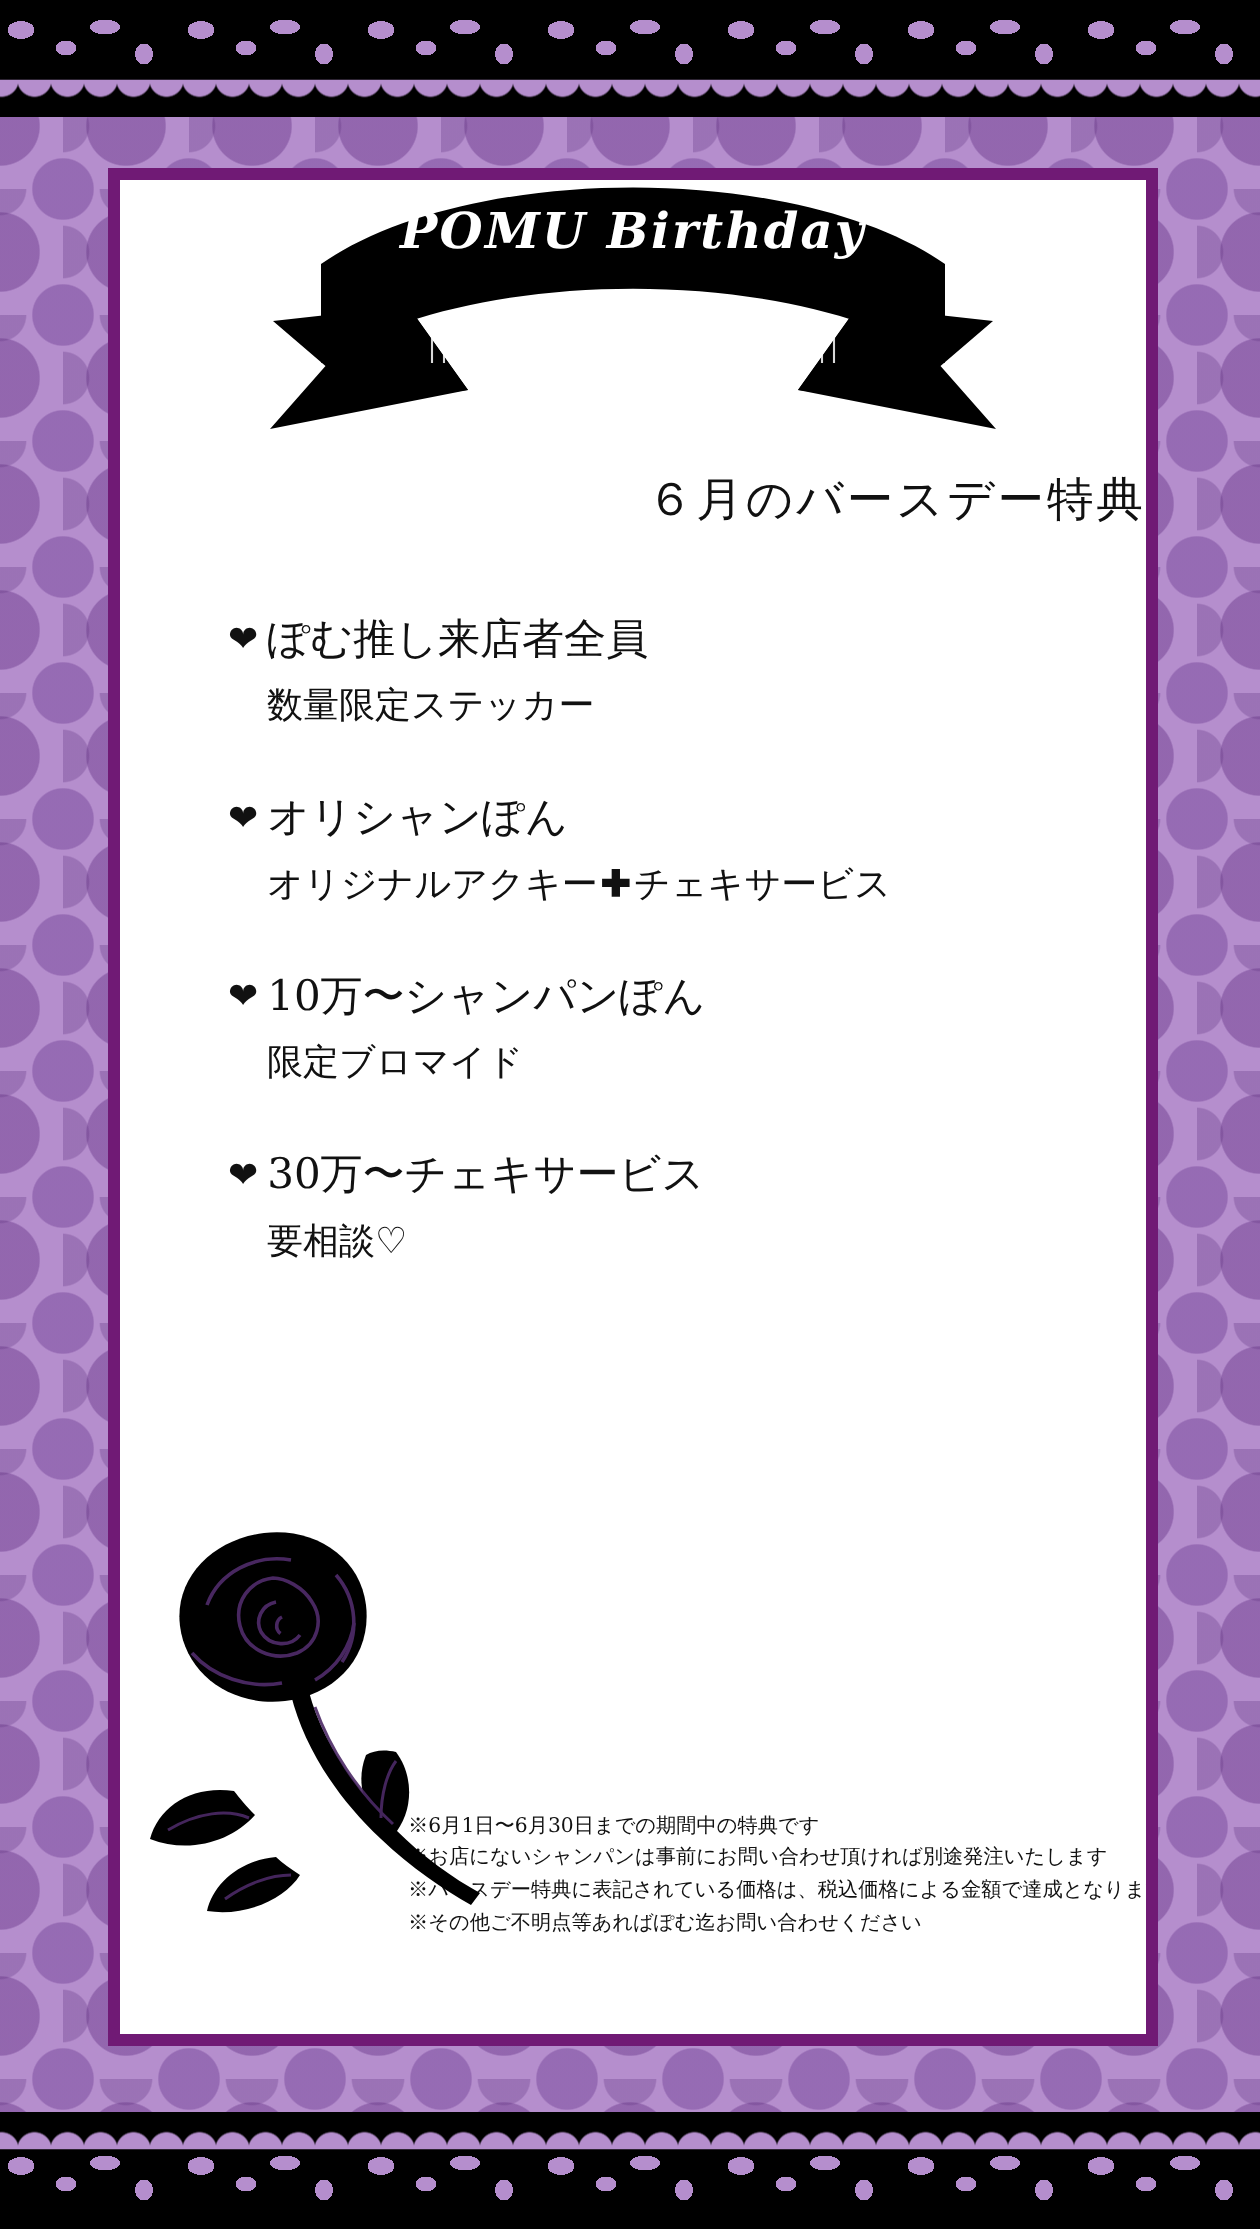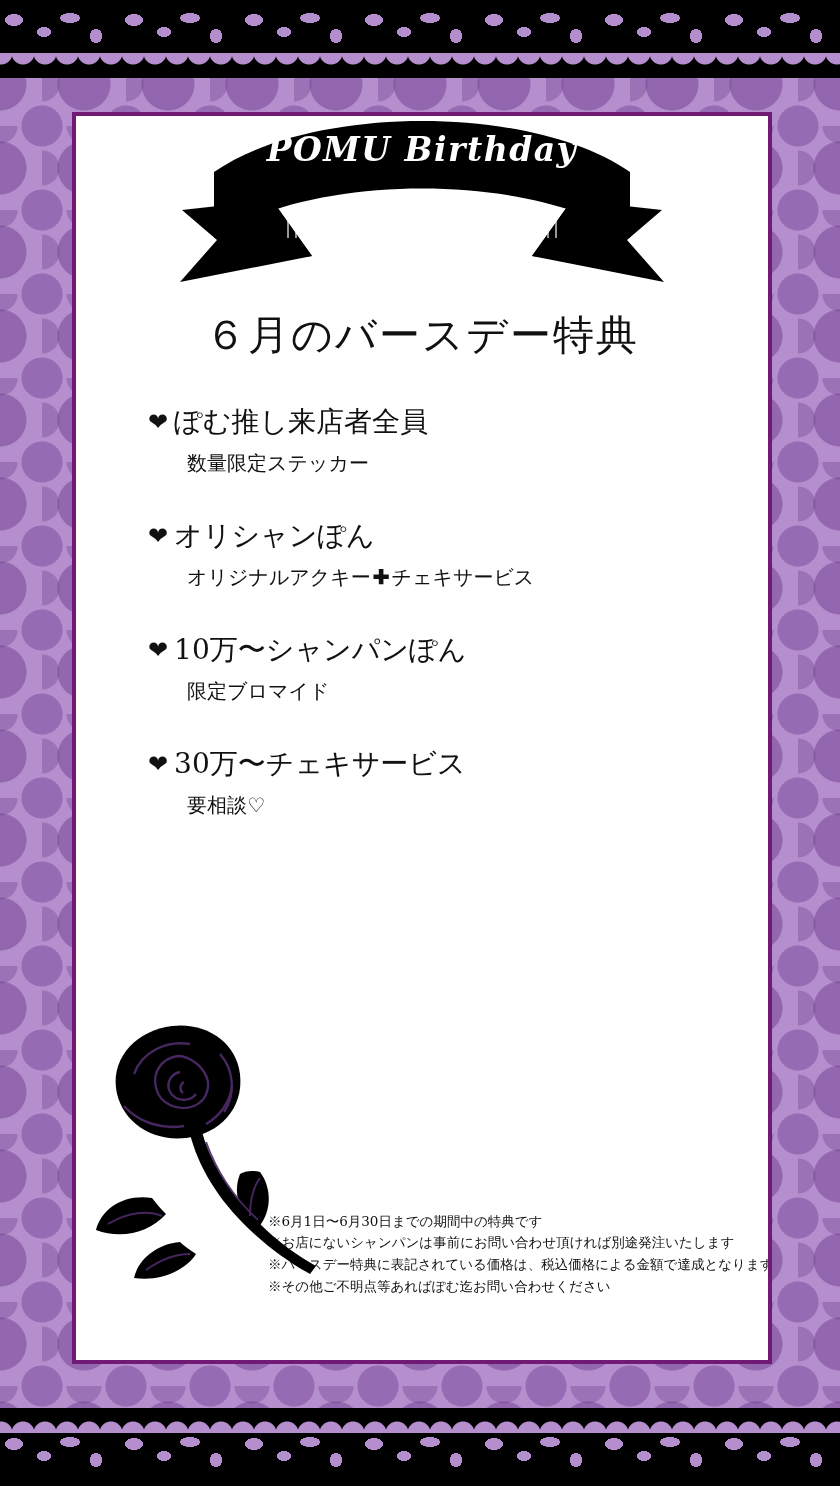--- a/index.html
+++ b/index.html
@@ -79,21 +79,21 @@
   .lace-bottom .lace-edge { top: -1px; transform: scaleY(-1); }
 
   
   .card {
     position: absolute;
     left: 72px;
     top: 112px;
     width: 700px;
     height: 1252px;
     background: #ffffff;
-    border: 4px solid #701a75;
+    border: 8px solid #701a75;
     box-sizing: border-box;
     overflow: hidden;
   }
 
   
   .banner-wrap {
     position: absolute;
     left: 50%;
     top: -6px;
     transform: translateX(-50%);
@@ -115,22 +115,22 @@
     letter-spacing: 1.5px;
     font-style: italic;
   }
 
   
   .headline {
     position: absolute;
     top: 192px;
     left: 0;
     width: 100%;
-    text-align: center;
-    font-size: 41px;
+    text-align: right;
+    font-size: 31px;
     color: #111;
     letter-spacing: 2px;
     font-family: "DejaVu Serif", "Liberation Serif", serif;
   }
 
   
   .benefits {
     position: absolute;
     top: 288px;
     left: 72px;
@@ -146,24 +146,24 @@
     white-space: nowrap;
     font-family: "DejaVu Serif", "Liberation Serif", serif;
   }
   .heart {
     display: inline-block;
     margin-right: 6px;
     font-size: 24px;
     vertical-align: 1px;
   }
   .benefit-desc {
-    font-size: 20px;
+    font-size: 24px;
     color: #111;
     margin-top: 12px;
-    margin-left: 39px;
+    margin-left: 26px;
     line-height: 1.25;
     white-space: nowrap;
     font-family: "DejaVu Serif", "Liberation Serif", serif;
   }
   .plus {
     font-weight: bold;
     padding: 0 2px;
   }
 
   

